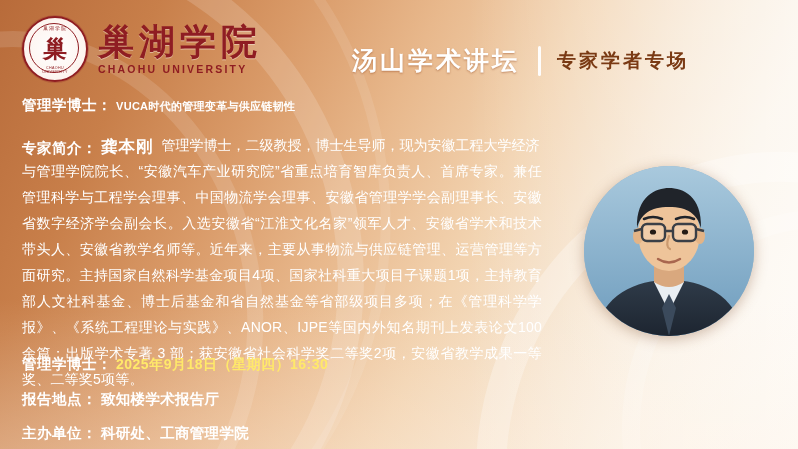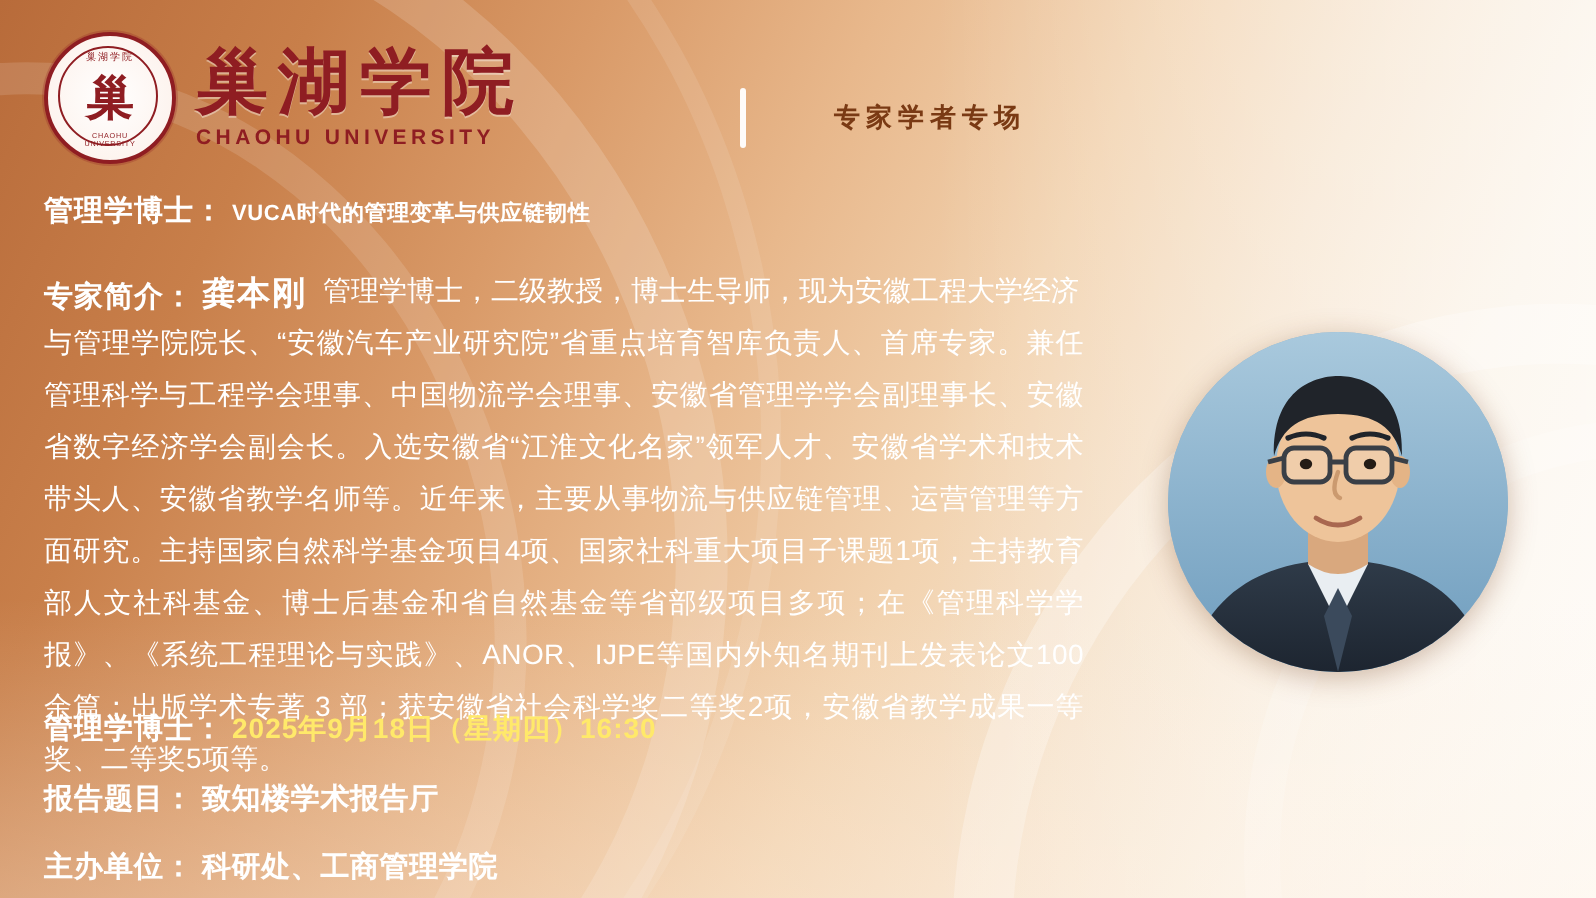--- a/index.html
+++ b/index.html
@@ -171,25 +171,24 @@
   .forum-divider {
     width: 3px;
     height: 30px;
     background: #ffffff;
     margin: 0 16px 0 18px;
     border-radius: 2px;
     opacity: 0.95;
   }
   .forum-sub {
     font-family: "DejaVu Serif", serif;
-    font-size: 13px;
+    font-size: 19px;
     font-weight: bold;
     color: #7a3a14;
     letter-spacing: 3px;
-    margin-left: 28px;
   }
 
   
   .field-label {
     color: #ffffff;
     font-size: 14.5px;
     font-weight: bold;
     letter-spacing: 0.5px;
     white-space: nowrap;
   }
@@ -301,20 +300,21 @@
         <div class="mono">巢</div>
         <div class="bot-arc">CHAOHU UNIVERSITY</div>
       </div>
       <div class="school-names">
         <div class="school-cn">巢湖学院</div>
         <div class="school-en">CHAOHU UNIVERSITY</div>
       </div>
     </div>
 
     <div class="forum-block">
+      <div class="forum-title">汤山学术讲坛</div>
       <div class="forum-divider"></div>
       <div class="forum-sub">专家学者专场</div>
     </div>
   </div>
 
   <div class="row-topic">
     <span class="field-label">管理学博士：</span>
     <span class="field-value">VUCA时代的管理变革与供应链韧性</span>
   </div>
 
@@ -375,21 +375,21 @@
       <path d="M74 93 q11 7 22 0" stroke="#a9674f" stroke-width="2.4" fill="none" stroke-linecap="round"></path>
     </svg>
   </div>
 
   <div class="row-time">
     <span class="field-label">管理学博士：</span>
     <span class="v">2025年9月18日（星期四）16:30</span>
   </div>
 
   <div class="row-place">
-    <span class="field-label">报告题目：</span>
+    <span class="field-label">报告地点：</span>
     <span class="field-value v">致知楼学术报告厅</span>
   </div>
 
   <div class="row-org">
     <span class="field-label">主办单位：</span>
     <span class="field-value v">科研处、工商管理学院</span>
   </div>
 
 </div>
 

